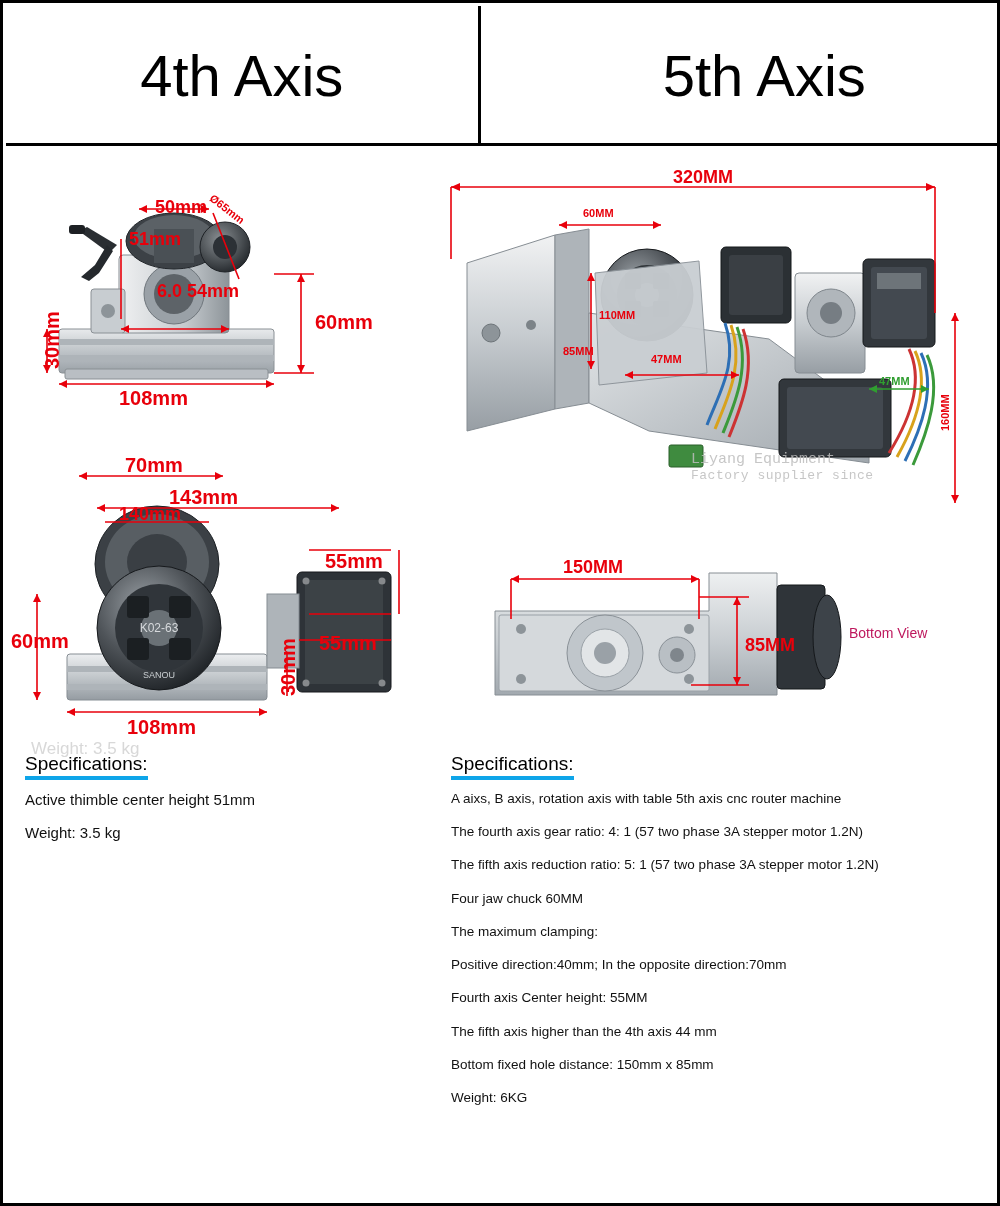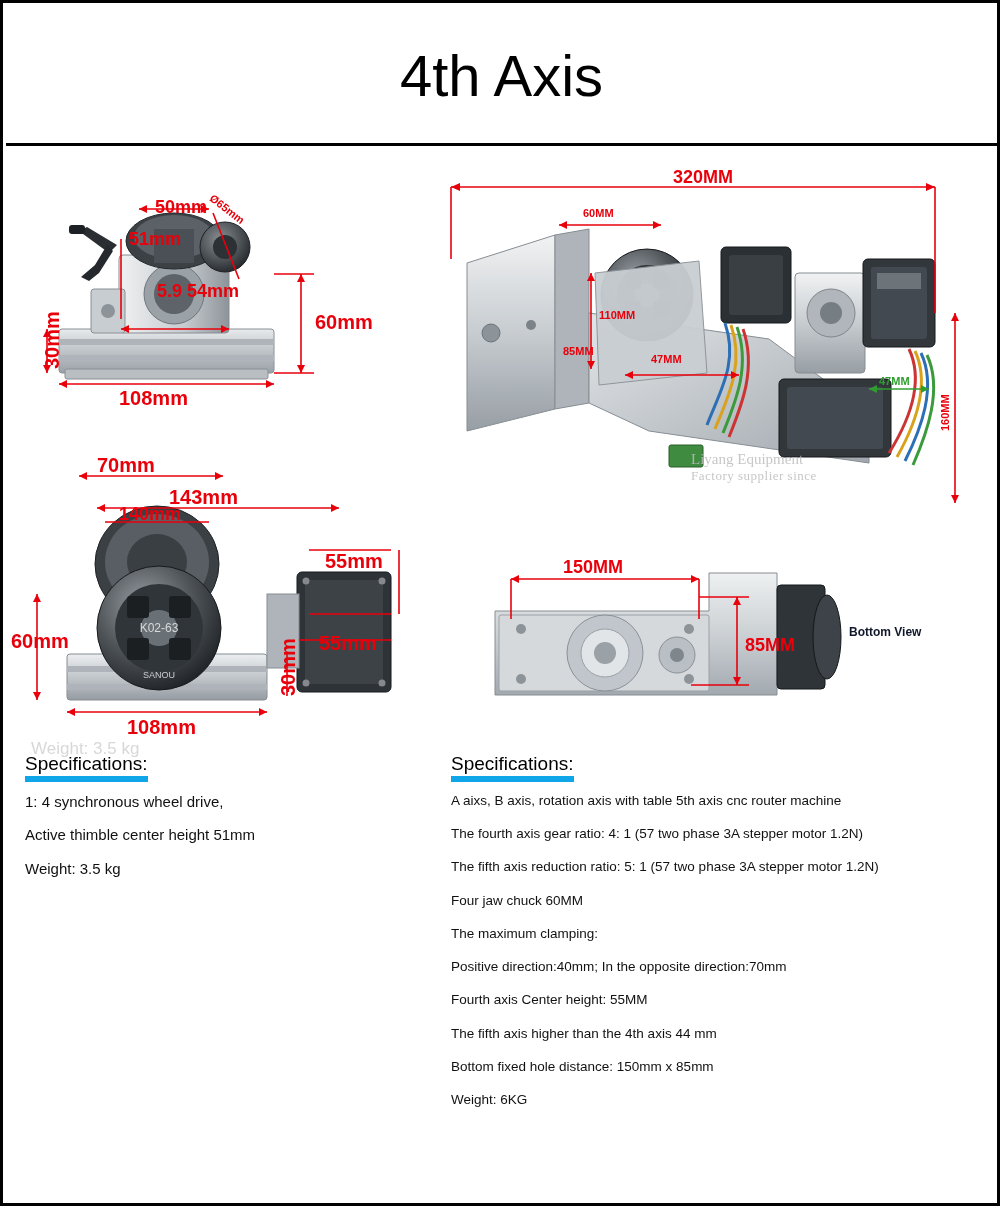--- a/index.html
+++ b/index.html
@@ -79,66 +79,68 @@
   }
   .dimtext.small { font-size: 11px; }
   .dimtext.med   { font-size: 18px; }
   .dimtext.big   { font-size: 20px; }
   .dimtext.vert  { transform: rotate(-90deg); transform-origin: left top; }
   
   .spec-block { position: absolute; }
   .spec-title {
     font-size: 19px;
     color: #000;
-    border-bottom: 6px solid #0ea5e9;
+    border-bottom: 4px solid #0ea5e9;
     display: inline-block;
     padding-bottom: 1px;
     margin-bottom: 10px;
     font-family: "Liberation Sans", sans-serif;
   }
   .spec-line {
     font-size: 15px;
     color: #111;
     line-height: 1.35;
     margin-bottom: 13px;
     font-family: "Liberation Sans", sans-serif;
     white-space: nowrap;
   }
   .spec-line.rt { font-size: 13.5px; margin-bottom: 15px; }
   .bottom-view-label {
     position: absolute;
-    color: #0f172a;
-    font-size: 12px;
-    font-family: "Liberation Sans", sans-serif;
-    font-weight: bold;
+    color: #be185d;
+    font-size: 14px;
+    font-family: "Liberation Sans", sans-serif;
   }
   .watermark {
     position: absolute;
     color: #bdbdbd;
     font-size: 15px;
-    font-family: Liberation Serif, serif;
+    font-family: Liberation Mono, monospace;
     opacity: .85;
   }
   .watermark small { display:block; font-size: 13px; letter-spacing: .5px;}
   .wm-weight {
     position: absolute;
     color: #d8d8d8;
     font-size: 17px;
     font-family: "Liberation Sans", sans-serif;
   }
   svg { display: block; }
 </style>
 </head>
 <body>
 
 <div class="page">
 
   <div class="header">
     <div class="header-cell left">
       <div class="header-title">4th Axis</div>
+    </div>
+    <div class="header-cell">
+      <div class="header-title">5th Axis</div>
     </div>
   </div>
   <div class="header-underline"></div>
 
   <div class="col-left">
 
     <div class="figure" style="left:20px; top:20px; width:320px; height:250px;">
       <svg width="320" height="250" viewBox="0 0 320 250">
         <defs>
           <linearGradient id="alu1" x1="0" y1="0" x2="0" y2="1">
@@ -200,21 +202,21 @@
           <path d="M110 40 l8 -4 v8 z" fill="#e8000b" stroke="none"></path>
           <path d="M180 40 l-8 -4 v8 z" fill="#e8000b" stroke="none"></path>
           <line x1="184" y1="44" x2="210" y2="110"></line>
           <line x1="92" y1="70" x2="92" y2="150"></line>
         </g>
       </svg>
 
       <div class="dimtext med" style="left:126px; top:28px;">50mm</div>
       <div class="dimtext small" style="left:178px; top:34px; transform:rotate(38deg);">Ø65mm</div>
       <div class="dimtext med" style="left:100px; top:60px;">51mm</div>
-      <div class="dimtext med" style="left:128px; top:112px;">5.9
+      <div class="dimtext med" style="left:128px; top:112px;">6.0
 54mm</div>
       <div class="dimtext big vert" style="left:12px; top:200px;">30mm</div>
       <div class="dimtext big" style="left:286px; top:142px;">60mm</div>
       <div class="dimtext big" style="left:90px; top:218px;">108mm</div>
     </div>
 
     <div class="figure" style="left:0px; top:295px; width:420px; height:300px;">
       <svg width="420" height="300" viewBox="0 0 420 300">
         <defs>
           <linearGradient id="alu3" x1="0" y1="0" x2="0" y2="1">
@@ -272,35 +274,34 @@
           <path d="M28 150 l-4 8 h8 z" fill="#e8000b" stroke="none"></path>
           <path d="M28 256 l-4 -8 h8 z" fill="#e8000b" stroke="none"></path>
           <line x1="58" y1="268" x2="258" y2="268"></line>
           <path d="M58 268 l8 -4 v8 z" fill="#e8000b" stroke="none"></path>
           <path d="M258 268 l-8 -4 v8 z" fill="#e8000b" stroke="none"></path>
         </g>
         <text x="150" y="188" font-family="Liberation Sans, sans-serif" font-size="12" fill="#d7dadd" text-anchor="middle">K02-63</text>
         <text x="150" y="234" font-family="Liberation Sans, sans-serif" font-size="9" fill="#c9ced1" text-anchor="middle">SANOU</text>
       </svg>
 
-      <div class="dimtext big" style="left:88px; top:10px;">70mm</div>
+      <div class="dimtext big" style="left:116px; top:10px;">70mm</div>
       <div class="dimtext big" style="left:160px; top:42px;">143mm</div>
       <div class="dimtext med" style="left:110px; top:60px;">140mm</div>
       <div class="dimtext big" style="left:316px; top:106px;">55mm</div>
       <div class="dimtext big" style="left:310px; top:188px;">55mm</div>
       <div class="dimtext big vert" style="left:268px; top:252px;">30mm</div>
       <div class="dimtext big" style="left:2px;   top:186px;">60mm</div>
       <div class="dimtext big" style="left:118px; top:272px;">108mm</div>
     </div>
 
     <div class="wm-weight" style="left:22px; top:590px;">Weight: 3.5 kg</div>
 
     <div class="spec-block" style="left:16px; top:604px; width:420px;">
       <div class="spec-title">Specifications:</div>
-      <div class="spec-line">1: 4 synchronous wheel drive,</div>
       <div class="spec-line">Active thimble center height 51mm</div>
       <div class="spec-line">Weight: 3.5 kg</div>
     </div>
   </div>
 
   <div class="col-right">
 
     <div class="figure" style="left:-10px; top:14px; width:556px; height:400px;">
       <svg width="556" height="400" viewBox="0 0 556 400">
         <defs>

